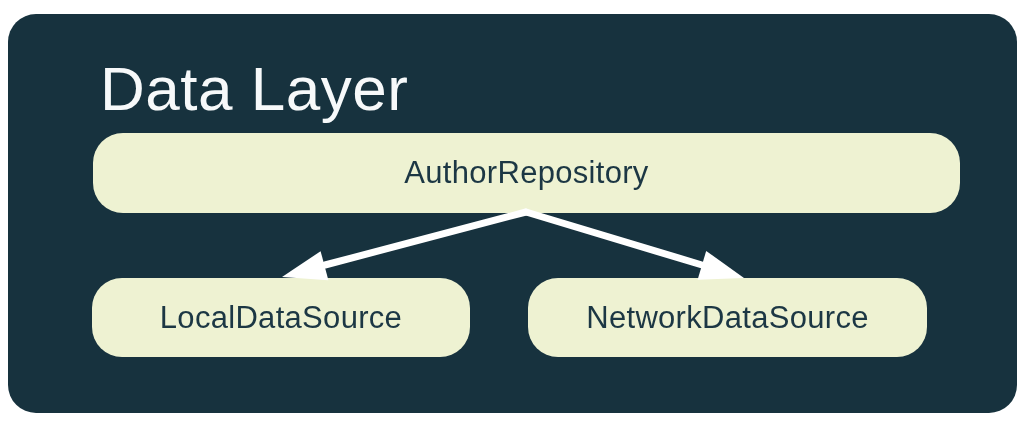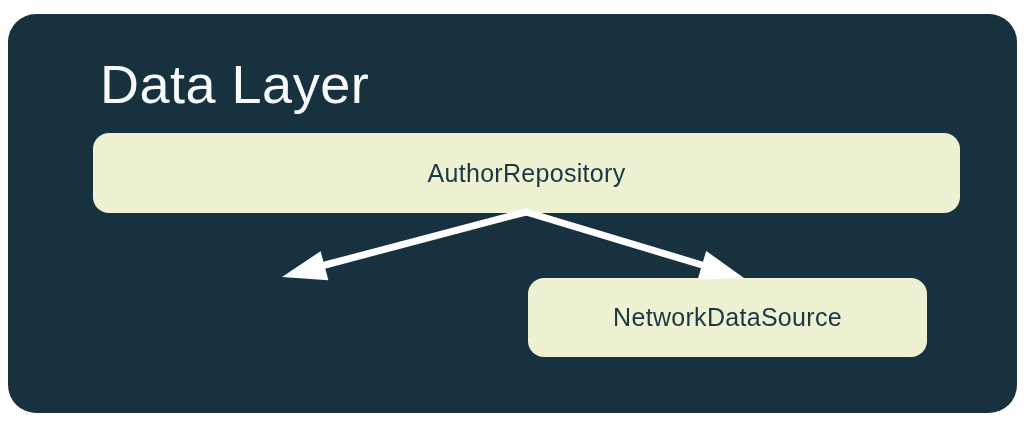--- a/index.html
+++ b/index.html
@@ -16,37 +16,37 @@
   .group-container {
     position: absolute;
     left: 8px; top: 14px;
     width: 1009px; height: 399px;
     background: var(--container-bg, #17323E);
     border-radius: 28px;
   }
   .group-title {
     position: absolute;
     left: 92px; top: 42px;
-    font-size: 54px;
+    font-size: 62px;
     line-height: 1.05;
     font-weight: 400;
     letter-spacing: 0.5px;
     color: var(--title-text, #F7F9FA);
     white-space: nowrap;
   }
   .node {
     position: absolute;
     display: flex;
     align-items: center;
     justify-content: center;
     background: var(--node-bg, #EEF2D2);
     color: var(--node-text, #1C3744);
-    font-size: 25px;
+    font-size: 31px;
     letter-spacing: 0.3px;
-    border-radius: 16px;
+    border-radius: 30px;
     white-space: nowrap;
   }
   .node-repository { left: 93px;  top: 133px; width: 867px; height: 80px; }
   .node-local      { left: 92px;  top: 278px; width: 378px; height: 79px; }
   .node-network    { left: 528px; top: 278px; width: 399px; height: 79px; }
   .arrows {
     position: absolute;
     left: 0; top: 0;
     width: 1032px; height: 426px;
     pointer-events: none;
@@ -64,20 +64,21 @@
 <body>
 
 <div class="stage">
 
   <div class="group-container">
     <div class="group-title">Data Layer</div>
   </div>
 
   <div class="node node-repository">AuthorRepository</div>
 
+  <div class="node node-local">LocalDataSource</div>
 
   <div class="node node-network">NetworkDataSource</div>
 
   <svg class="arrows" viewBox="0 0 1032 426" aria-hidden="true">
     <g>
       <line x1="526" y1="212" x2="325" y2="265"></line>
       <polygon points="282,277 320.6,251.2 328.4,280.2"></polygon>
     </g>
     <g>
       <line x1="526" y1="212" x2="702" y2="265"></line>

